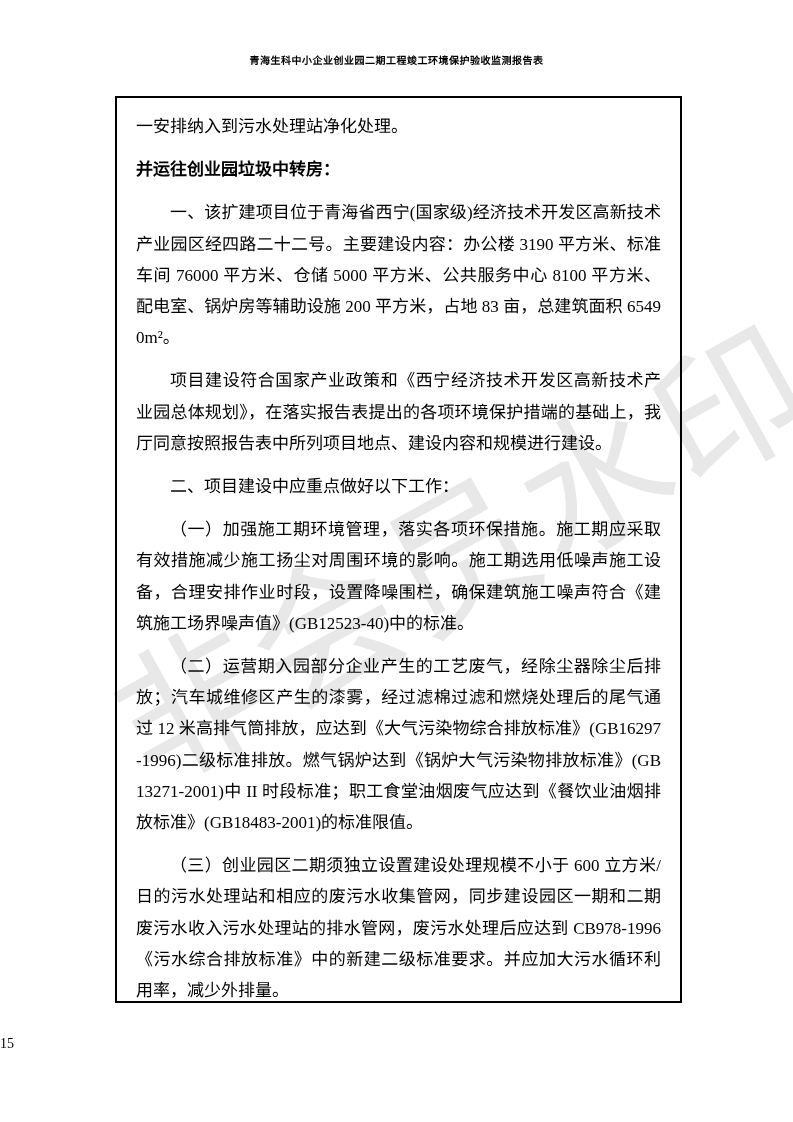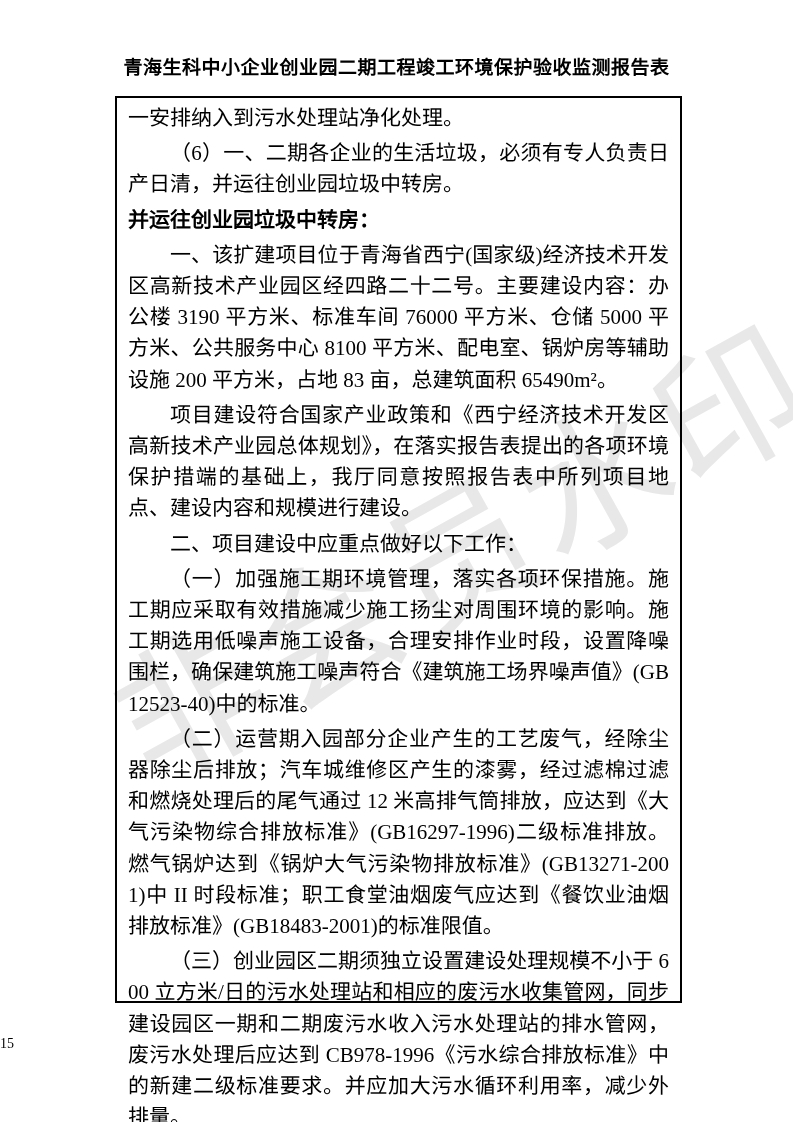--- a/index.html
+++ b/index.html
@@ -29,39 +29,39 @@
     z-index: 0;
     user-select: none;
   }
   .doc-title {
     position: absolute;
     top: 52px;
     left: 0;
     width: 100%;
     text-align: center;
     font-weight: bold;
-    font-size: 19px;
+    font-size: 10px;
     letter-spacing: 0.5px;
     z-index: 1;
   }
   .approval-cell {
     position: absolute;
     left: 115px;
     top: 96px;
     width: 567px;
     height: 907px;
     box-sizing: border-box;
     border: 2px solid #000000;
     padding: 1px 7px 0 7px;
     z-index: 1;
     background: transparent;
   }
   .approval-cell .para {
-    margin: 4px;
-    font-size: 21px;
+    margin: 12px;
+    font-size: 17px;
     line-height: 31.2px;
     text-align: justify;
     text-justify: inter-character;
     word-break: break-all;
   }
   .para.indent { text-indent: 2em; }
   .para.heading { font-weight: bold; text-indent: 0; }
   .page-footer {
     position: absolute;
     top: 1036px;
@@ -76,21 +76,20 @@
 <body>
 
 <div class="page">
 
   <div class="watermark">非会员水印</div>
 
   <div class="doc-title">青海生科中小企业创业园二期工程竣工环境保护验收监测报告表</div>
 
   <div class="approval-cell">
     <p class="para">一安排纳入到污水处理站净化处理。</p>
-    <p class="para indent">（6）一、二期各企业的生活垃圾，必须有专人负责日产日清，并运往创业园垃圾中转房。</p>
     <p class="para heading">并运往创业园垃圾中转房：</p>
     <p class="para indent">一、该扩建项目位于青海省西宁(国家级)经济技术开发区高新技术产业园区经四路二十二号。主要建设内容：办公楼 3190 平方米、标准车间 76000 平方米、仓储 5000 平方米、公共服务中心 8100 平方米、配电室、锅炉房等辅助设施 200 平方米，占地 83 亩，总建筑面积 65490m²。</p>
     <p class="para indent">项目建设符合国家产业政策和《西宁经济技术开发区高新技术产业园总体规划》，在落实报告表提出的各项环境保护措端的基础上，我厅同意按照报告表中所列项目地点、建设内容和规模进行建设。</p>
     <p class="para indent">二、项目建设中应重点做好以下工作：</p>
     <p class="para indent">（一）加强施工期环境管理，落实各项环保措施。施工期应采取有效措施减少施工扬尘对周围环境的影响。施工期选用低噪声施工设备，合理安排作业时段，设置降噪围栏，确保建筑施工噪声符合《建筑施工场界噪声值》(GB12523-40)中的标准。</p>
     <p class="para indent">（二）运营期入园部分企业产生的工艺废气，经除尘器除尘后排放；汽车城维修区产生的漆雾，经过滤棉过滤和燃烧处理后的尾气通过 12 米高排气筒排放，应达到《大气污染物综合排放标准》(GB16297-1996)二级标准排放。燃气锅炉达到《锅炉大气污染物排放标准》(GB13271-2001)中 II 时段标准；职工食堂油烟废气应达到《餐饮业油烟排放标准》(GB18483-2001)的标准限值。</p>
     <p class="para indent">（三）创业园区二期须独立设置建设处理规模不小于 600 立方米/日的污水处理站和相应的废污水收集管网，同步建设园区一期和二期废污水收入污水处理站的排水管网，废污水处理后应达到 CB978-1996《污水综合排放标准》中的新建二级标准要求。并应加大污水循环利用率，减少外排量。</p>
 
   </div>
 

